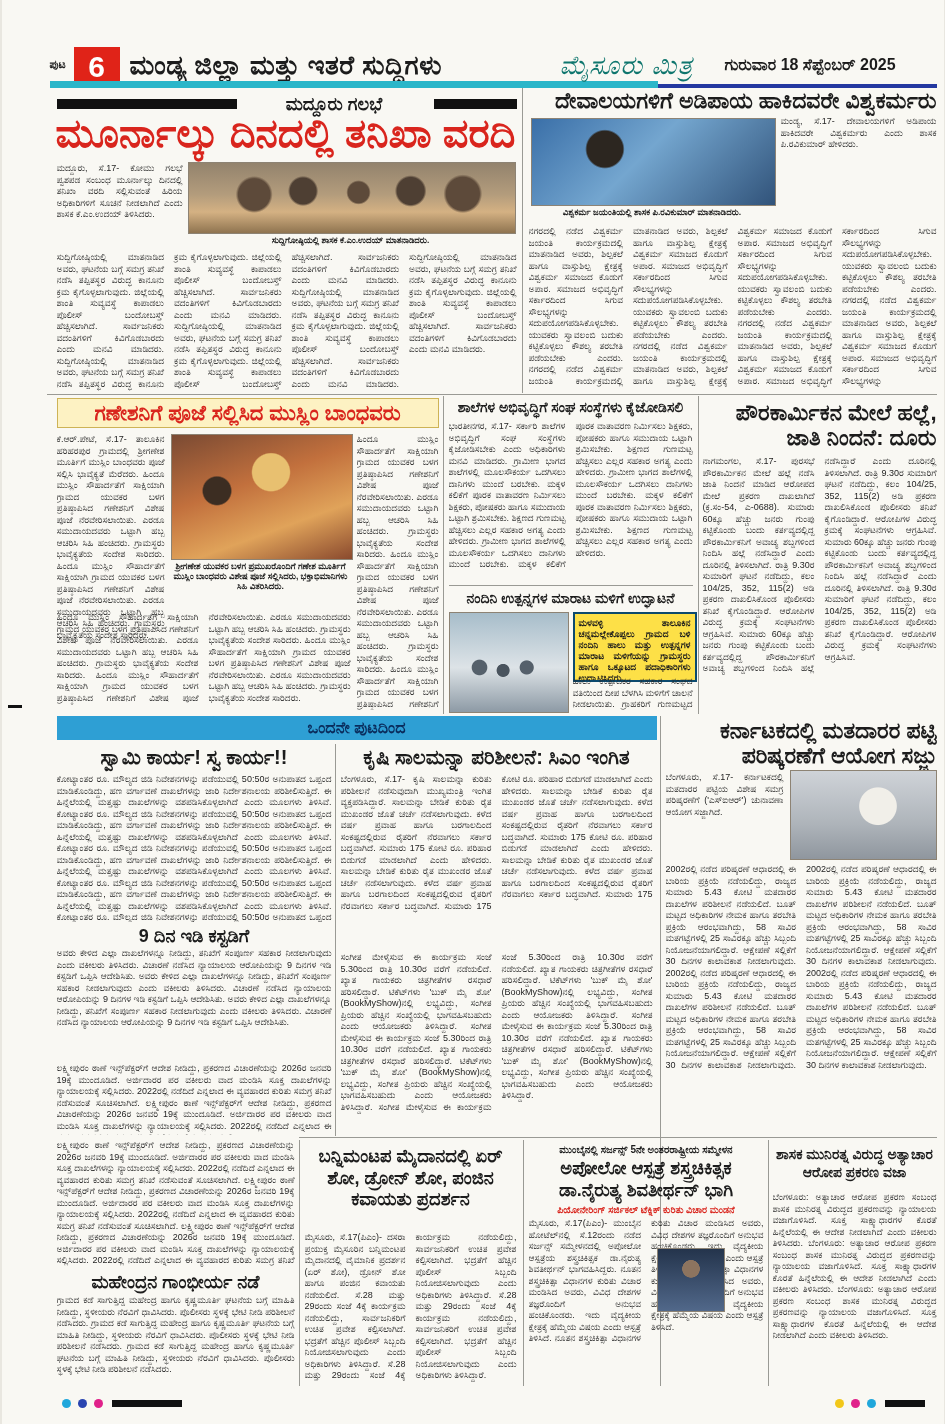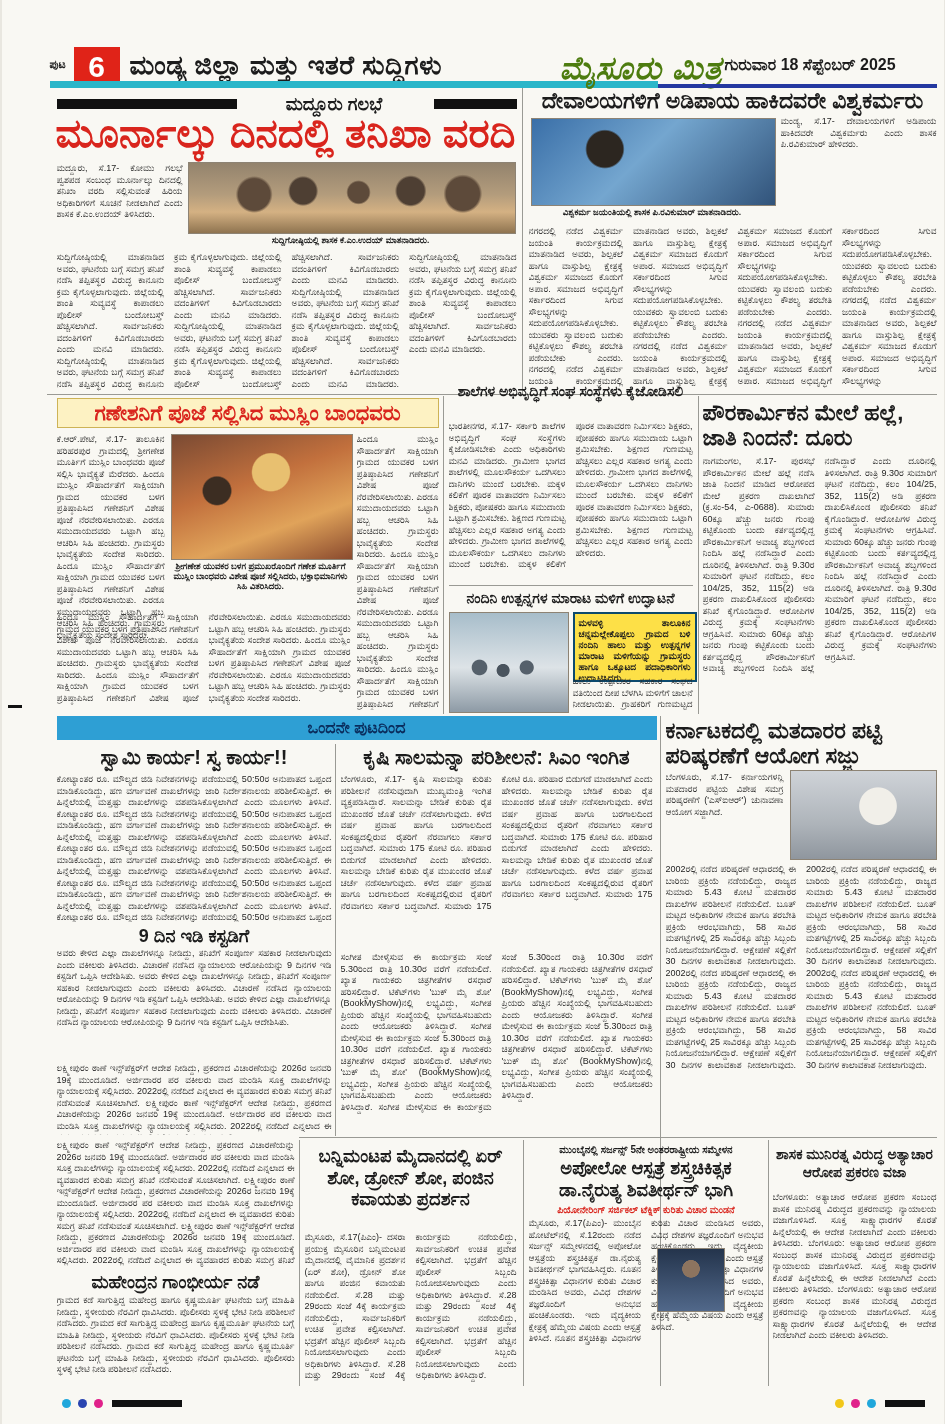--- a/index.html
+++ b/index.html
@@ -6,27 +6,27 @@
   .page{position:relative;width:942px;height:1424px;margin:0 auto;background:#f9f8f3;
         font-family:"Liberation Sans","DejaVu Sans",sans-serif;color:#1c1c1c;overflow:hidden;}
   .abs{position:absolute;}
   
   .page-label{font-size:11px;font-weight:bold;}
   .page-num-box{background:#e02318;color:#fff;font-size:30px;font-weight:bold;
                 display:flex;align-items:center;justify-content:center;}
   .section-title{font-size:26px;font-weight:bold;letter-spacing:0.5px;}
   .cyan-strip{background:#2ab6c9;}
   .blue-rule{background:#2438a0;}
-  .paper-name{color:#4d7c0f;font-size:32px;font-weight:bold;font-style:italic;letter-spacing:1px;}
+  .paper-name{color:#0f766e;font-size:26px;font-weight:normal;font-style:italic;letter-spacing:1px;}
   .date-line{font-size:16px;font-weight:bold;}
   
   .kicker-text{font-size:18px;font-weight:bold;text-align:center;}
   .kicker-bar{background:#111;height:10px;}
   .hl-red-xl{color:#d9251d;font-size:40px;font-weight:bold;text-align:center;line-height:1.05;}
-  .hl-lg{font-size:22px;font-weight:bold;text-align:left;line-height:1.15;}
+  .hl-lg{font-size:22px;font-weight:bold;text-align:right;line-height:1.15;}
   .hl-md{font-size:18px;font-weight:bold;text-align:center;line-height:1.2;}
   .hl-sm{font-size:14px;font-weight:bold;text-align:center;line-height:1.25;}
   .hl-redbox{background:#fdf2c3;border:1px solid #cdb356;color:#d9251d;
              font-size:21px;font-weight:bold;text-align:center;line-height:1.3;}
   .subhead{font-size:18px;font-weight:bold;text-align:center;}
   .red-sub{color:#d9251d;font-size:9.5px;font-weight:bold;text-align:center;}
   .kicker-sm{font-size:10px;font-weight:bold;text-align:center;}
   
   .body-text{font-size:9px;line-height:11.5px;text-align:justify;color:#242424;
              overflow:hidden;word-break:break-word;}
@@ -91,21 +91,21 @@
   <div class="abs hl-red-xl" style="left:50px;top:112px;width:468px;">ಮೂರ್ನಾಲ್ಕು ದಿನದಲ್ಲಿ ತನಿಖಾ ವರದಿ</div>
   <div class="abs body-text" style="left:55px;top:163px;width:126px;height:82px;">
     <span>ಮದ್ದೂರು, ಸೆ.17- ಕೋಮು ಗಲಭೆ ಪ್ವಶಪಡ ಸಂಬಂಧ ಮೂರ್ನಾಲ್ಕು ದಿನದಲ್ಲಿ ತನಿಖಾ ವರದಿ ಸಲ್ಲಿಸುವಂತೆ ಹಿರಿಯ ಅಧಿಕಾರಿಗಳಿಗೆ ಸೂಚನೆ ನೀಡಲಾಗಿದೆ ಎಂದು ಶಾಸಕ ಕೆ.ಎಂ.ಉದಯ್ ತಿಳಿಸಿದರು.</span>
   </div>
   <div class="abs photo ph-press" style="left:186px;top:162px;width:326px;height:70px;"></div>
   <div class="abs caption" style="left:186px;top:235px;width:326px;height:13px;">ಸುದ್ದಿಗೋಷ್ಠಿಯಲ್ಲಿ ಶಾಸಕ ಕೆ.ಎಂ.ಉದಯ್ ಮಾತನಾಡಿದರು.</div>
   <div class="abs body-text cols-4" style="left:55px;top:252px;width:460px;height:140px;">ಸುದ್ದಿಗೋಷ್ಠಿಯಲ್ಲಿ ಮಾತನಾಡಿದ ಅವರು, ಘಟನೆಯ ಬಗ್ಗೆ ಸಮಗ್ರ ತನಿಖೆ ನಡೆಸಿ ತಪ್ಪಿತಸ್ಥರ ವಿರುದ್ಧ ಕಾನೂನು ಕ್ರಮ ಕೈಗೊಳ್ಳಲಾಗುವುದು. ಜಿಲ್ಲೆಯಲ್ಲಿ ಶಾಂತಿ ಸುವ್ಯವಸ್ಥೆ ಕಾಪಾಡಲು ಪೊಲೀಸ್ ಬಂದೋಬಸ್ತ್ ಹೆಚ್ಚಿಸಲಾಗಿದೆ. ಸಾರ್ವಜನಿಕರು ವದಂತಿಗಳಿಗೆ ಕಿವಿಗೊಡಬಾರದು ಎಂದು ಮನವಿ ಮಾಡಿದರು. ಸುದ್ದಿಗೋಷ್ಠಿಯಲ್ಲಿ ಮಾತನಾಡಿದ ಅವರು, ಘಟನೆಯ ಬಗ್ಗೆ ಸಮಗ್ರ ತನಿಖೆ ನಡೆಸಿ ತಪ್ಪಿತಸ್ಥರ ವಿರುದ್ಧ ಕಾನೂನು ಕ್ರಮ ಕೈಗೊಳ್ಳಲಾಗುವುದು. ಜಿಲ್ಲೆಯಲ್ಲಿ ಶಾಂತಿ ಸುವ್ಯವಸ್ಥೆ ಕಾಪಾಡಲು ಪೊಲೀಸ್ ಬಂದೋಬಸ್ತ್ ಹೆಚ್ಚಿಸಲಾಗಿದೆ. ಸಾರ್ವಜನಿಕರು ವದಂತಿಗಳಿಗೆ ಕಿವಿಗೊಡಬಾರದು ಎಂದು ಮನವಿ ಮಾಡಿದರು. ಸುದ್ದಿಗೋಷ್ಠಿಯಲ್ಲಿ ಮಾತನಾಡಿದ ಅವರು, ಘಟನೆಯ ಬಗ್ಗೆ ಸಮಗ್ರ ತನಿಖೆ ನಡೆಸಿ ತಪ್ಪಿತಸ್ಥರ ವಿರುದ್ಧ ಕಾನೂನು ಕ್ರಮ ಕೈಗೊಳ್ಳಲಾಗುವುದು. ಜಿಲ್ಲೆಯಲ್ಲಿ ಶಾಂತಿ ಸುವ್ಯವಸ್ಥೆ ಕಾಪಾಡಲು ಪೊಲೀಸ್ ಬಂದೋಬಸ್ತ್ ಹೆಚ್ಚಿಸಲಾಗಿದೆ. ಸಾರ್ವಜನಿಕರು ವದಂತಿಗಳಿಗೆ ಕಿವಿಗೊಡಬಾರದು ಎಂದು ಮನವಿ ಮಾಡಿದರು. ಸುದ್ದಿಗೋಷ್ಠಿಯಲ್ಲಿ ಮಾತನಾಡಿದ ಅವರು, ಘಟನೆಯ ಬಗ್ಗೆ ಸಮಗ್ರ ತನಿಖೆ ನಡೆಸಿ ತಪ್ಪಿತಸ್ಥರ ವಿರುದ್ಧ ಕಾನೂನು ಕ್ರಮ ಕೈಗೊಳ್ಳಲಾಗುವುದು. ಜಿಲ್ಲೆಯಲ್ಲಿ ಶಾಂತಿ ಸುವ್ಯವಸ್ಥೆ ಕಾಪಾಡಲು ಪೊಲೀಸ್ ಬಂದೋಬಸ್ತ್ ಹೆಚ್ಚಿಸಲಾಗಿದೆ. ಸಾರ್ವಜನಿಕರು ವದಂತಿಗಳಿಗೆ ಕಿವಿಗೊಡಬಾರದು ಎಂದು ಮನವಿ ಮಾಡಿದರು. ಸುದ್ದಿಗೋಷ್ಠಿಯಲ್ಲಿ ಮಾತನಾಡಿದ ಅವರು, ಘಟನೆಯ ಬಗ್ಗೆ ಸಮಗ್ರ ತನಿಖೆ ನಡೆಸಿ ತಪ್ಪಿತಸ್ಥರ ವಿರುದ್ಧ ಕಾನೂನು ಕ್ರಮ ಕೈಗೊಳ್ಳಲಾಗುವುದು. ಜಿಲ್ಲೆಯಲ್ಲಿ ಶಾಂತಿ ಸುವ್ಯವಸ್ಥೆ ಕಾಪಾಡಲು ಪೊಲೀಸ್ ಬಂದೋಬಸ್ತ್ ಹೆಚ್ಚಿಸಲಾಗಿದೆ. ಸಾರ್ವಜನಿಕರು ವದಂತಿಗಳಿಗೆ ಕಿವಿಗೊಡಬಾರದು ಎಂದು ಮನವಿ ಮಾಡಿದರು.</div>
 
   <div class="abs vr" style="left:520px;top:88px;height:305px;"></div>
 
-  <div class="abs hl-lg" style="left:527px;top:88px;width:408px;text-align:center;">ದೇವಾಲಯಗಳಿಗೆ ಅಡಿಪಾಯ ಹಾಕಿದವರೇ ವಿಶ್ವಕರ್ಮರು</div>
+  <div class="abs hl-lg" style="left:527px;top:88px;width:408px;text-align:right;">ದೇವಾಲಯಗಳಿಗೆ ಅಡಿಪಾಯ ಹಾಕಿದವರೇ ವಿಶ್ವಕರ್ಮರು</div>
   <div class="abs photo ph-blue" style="left:529px;top:118px;width:243px;height:86px;"></div>
   <div class="abs caption" style="left:529px;top:207px;width:243px;height:13px;">ವಿಶ್ವಕರ್ಮ ಜಯಂತಿಯಲ್ಲಿ ಶಾಸಕ ಪಿ.ರವಿಕುಮಾರ್ ಮಾತನಾಡಿದರು.</div>
   <div class="abs body-text" style="left:779px;top:116px;width:156px;height:104px;">
     <span>ಮಂಡ್ಯ, ಸೆ.17- ದೇವಾಲಯಗಳಿಗೆ ಅಡಿಪಾಯ ಹಾಕಿದವರೇ ವಿಶ್ವಕರ್ಮರು ಎಂದು ಶಾಸಕ ಪಿ.ರವಿಕುಮಾರ್ ಹೇಳಿದರು.</span>
   </div>
   <div class="abs body-text cols-4" style="left:527px;top:226px;width:408px;height:166px;">ನಗರದಲ್ಲಿ ನಡೆದ ವಿಶ್ವಕರ್ಮ ಜಯಂತಿ ಕಾರ್ಯಕ್ರಮದಲ್ಲಿ ಮಾತನಾಡಿದ ಅವರು, ಶಿಲ್ಪಕಲೆ ಹಾಗೂ ವಾಸ್ತುಶಿಲ್ಪ ಕ್ಷೇತ್ರಕ್ಕೆ ವಿಶ್ವಕರ್ಮ ಸಮಾಜದ ಕೊಡುಗೆ ಅಪಾರ. ಸಮಾಜದ ಅಭಿವೃದ್ಧಿಗೆ ಸರ್ಕಾರದಿಂದ ಸಿಗುವ ಸೌಲಭ್ಯಗಳನ್ನು ಸದುಪಯೋಗಪಡಿಸಿಕೊಳ್ಳಬೇಕು. ಯುವಕರು ಸ್ವಾವಲಂಬಿ ಬದುಕು ಕಟ್ಟಿಕೊಳ್ಳಲು ಕೌಶಲ್ಯ ತರಬೇತಿ ಪಡೆಯಬೇಕು ಎಂದರು. ನಗರದಲ್ಲಿ ನಡೆದ ವಿಶ್ವಕರ್ಮ ಜಯಂತಿ ಕಾರ್ಯಕ್ರಮದಲ್ಲಿ ಮಾತನಾಡಿದ ಅವರು, ಶಿಲ್ಪಕಲೆ ಹಾಗೂ ವಾಸ್ತುಶಿಲ್ಪ ಕ್ಷೇತ್ರಕ್ಕೆ ವಿಶ್ವಕರ್ಮ ಸಮಾಜದ ಕೊಡುಗೆ ಅಪಾರ. ಸಮಾಜದ ಅಭಿವೃದ್ಧಿಗೆ ಸರ್ಕಾರದಿಂದ ಸಿಗುವ ಸೌಲಭ್ಯಗಳನ್ನು ಸದುಪಯೋಗಪಡಿಸಿಕೊಳ್ಳಬೇಕು. ಯುವಕರು ಸ್ವಾವಲಂಬಿ ಬದುಕು ಕಟ್ಟಿಕೊಳ್ಳಲು ಕೌಶಲ್ಯ ತರಬೇತಿ ಪಡೆಯಬೇಕು ಎಂದರು. ನಗರದಲ್ಲಿ ನಡೆದ ವಿಶ್ವಕರ್ಮ ಜಯಂತಿ ಕಾರ್ಯಕ್ರಮದಲ್ಲಿ ಮಾತನಾಡಿದ ಅವರು, ಶಿಲ್ಪಕಲೆ ಹಾಗೂ ವಾಸ್ತುಶಿಲ್ಪ ಕ್ಷೇತ್ರಕ್ಕೆ ವಿಶ್ವಕರ್ಮ ಸಮಾಜದ ಕೊಡುಗೆ ಅಪಾರ. ಸಮಾಜದ ಅಭಿವೃದ್ಧಿಗೆ ಸರ್ಕಾರದಿಂದ ಸಿಗುವ ಸೌಲಭ್ಯಗಳನ್ನು ಸದುಪಯೋಗಪಡಿಸಿಕೊಳ್ಳಬೇಕು. ಯುವಕರು ಸ್ವಾವಲಂಬಿ ಬದುಕು ಕಟ್ಟಿಕೊಳ್ಳಲು ಕೌಶಲ್ಯ ತರಬೇತಿ ಪಡೆಯಬೇಕು ಎಂದರು. ನಗರದಲ್ಲಿ ನಡೆದ ವಿಶ್ವಕರ್ಮ ಜಯಂತಿ ಕಾರ್ಯಕ್ರಮದಲ್ಲಿ ಮಾತನಾಡಿದ ಅವರು, ಶಿಲ್ಪಕಲೆ ಹಾಗೂ ವಾಸ್ತುಶಿಲ್ಪ ಕ್ಷೇತ್ರಕ್ಕೆ ವಿಶ್ವಕರ್ಮ ಸಮಾಜದ ಕೊಡುಗೆ ಅಪಾರ. ಸಮಾಜದ ಅಭಿವೃದ್ಧಿಗೆ ಸರ್ಕಾರದಿಂದ ಸಿಗುವ ಸೌಲಭ್ಯಗಳನ್ನು ಸದುಪಯೋಗಪಡಿಸಿಕೊಳ್ಳಬೇಕು. ಯುವಕರು ಸ್ವಾವಲಂಬಿ ಬದುಕು ಕಟ್ಟಿಕೊಳ್ಳಲು ಕೌಶಲ್ಯ ತರಬೇತಿ ಪಡೆಯಬೇಕು ಎಂದರು. ನಗರದಲ್ಲಿ ನಡೆದ ವಿಶ್ವಕರ್ಮ ಜಯಂತಿ ಕಾರ್ಯಕ್ರಮದಲ್ಲಿ ಮಾತನಾಡಿದ ಅವರು, ಶಿಲ್ಪಕಲೆ ಹಾಗೂ ವಾಸ್ತುಶಿಲ್ಪ ಕ್ಷೇತ್ರಕ್ಕೆ ವಿಶ್ವಕರ್ಮ ಸಮಾಜದ ಕೊಡುಗೆ ಅಪಾರ. ಸಮಾಜದ ಅಭಿವೃದ್ಧಿಗೆ ಸರ್ಕಾರದಿಂದ ಸಿಗುವ ಸೌಲಭ್ಯಗಳನ್ನು ಸದುಪಯೋಗಪಡಿಸಿಕೊಳ್ಳಬೇಕು. ಯುವಕರು ಸ್ವಾವಲಂಬಿ ಬದುಕು ಕಟ್ಟಿಕೊಳ್ಳಲು ಕೌಶಲ್ಯ ತರಬೇತಿ ಪಡೆಯಬೇಕು ಎಂದರು.</div>
 
   <div class="abs hr" style="left:45px;top:394px;width:890px;"></div>
 
   <div class="abs hl-redbox" style="left:55px;top:398px;width:380px;height:28px;">ಗಣೇಶನಿಗೆ ಪೂಜೆ ಸಲ್ಲಿಸಿದ ಮುಸ್ಲಿಂ ಬಾಂಧವರು</div>
@@ -113,21 +113,21 @@
     <span>ಕೆ.ಆರ್.ಪೇಟೆ, ಸೆ.17- ತಾಲೂಕಿನ ಹರಿಹರಪುರ ಗ್ರಾಮದಲ್ಲಿ ಶ್ರೀಗಣೇಶ ಮೂರ್ತಿಗೆ ಮುಸ್ಲಿಂ ಬಾಂಧವರು ಪೂಜೆ ಸಲ್ಲಿಸಿ ಭಾವೈಕ್ಯತೆ ಮೆರೆದರು.</span>
     <span>ಹಿಂದೂ ಮುಸ್ಲಿಂ ಸೌಹಾರ್ದತೆಗೆ ಸಾಕ್ಷಿಯಾಗಿ ಗ್ರಾಮದ ಯುವಕರ ಬಳಗ ಪ್ರತಿಷ್ಠಾಪಿಸಿದ ಗಣೇಶನಿಗೆ ವಿಶೇಷ ಪೂಜೆ ನೆರವೇರಿಸಲಾಯಿತು. ಎರಡೂ ಸಮುದಾಯದವರು ಒಟ್ಟಾಗಿ ಹಬ್ಬ ಆಚರಿಸಿ ಸಿಹಿ ಹಂಚಿದರು. ಗ್ರಾಮಸ್ಥರು ಭಾವೈಕ್ಯತೆಯ ಸಂದೇಶ ಸಾರಿದರು. ಹಿಂದೂ ಮುಸ್ಲಿಂ ಸೌಹಾರ್ದತೆಗೆ ಸಾಕ್ಷಿಯಾಗಿ ಗ್ರಾಮದ ಯುವಕರ ಬಳಗ ಪ್ರತಿಷ್ಠಾಪಿಸಿದ ಗಣೇಶನಿಗೆ ವಿಶೇಷ ಪೂಜೆ ನೆರವೇರಿಸಲಾಯಿತು. ಎರಡೂ ಸಮುದಾಯದವರು ಒಟ್ಟಾಗಿ ಹಬ್ಬ ಆಚರಿಸಿ ಸಿಹಿ ಹಂಚಿದರು. ಗ್ರಾಮಸ್ಥರು ಭಾವೈಕ್ಯತೆಯ ಸಂದೇಶ ಸಾರಿದರು.</span>
   </div>
   <div class="abs photo ph-ganesha" style="left:169px;top:434px;width:180px;height:124px;"></div>
   <div class="abs caption" style="left:169px;top:561px;width:180px;height:42px;text-align:center;">ಶ್ರೀಗಣೇಶ ಯುವಕರ ಬಳಗ ಪ್ರಮುಖರೊಂದಿಗೆ ಗಣೇಶ ಮೂರ್ತಿಗೆ ಮುಸ್ಲಿಂ ಬಾಂಧವರು ವಿಶೇಷ ಪೂಜೆ ಸಲ್ಲಿಸಿದರು, ಭಕ್ತಾಭಿಮಾನಿಗಳು ಸಿಹಿ ವಿತರಿಸಿದರು.</div>
   <div class="abs body-text" style="left:355px;top:434px;width:82px;height:276px;">ಹಿಂದೂ ಮುಸ್ಲಿಂ ಸೌಹಾರ್ದತೆಗೆ ಸಾಕ್ಷಿಯಾಗಿ ಗ್ರಾಮದ ಯುವಕರ ಬಳಗ ಪ್ರತಿಷ್ಠಾಪಿಸಿದ ಗಣೇಶನಿಗೆ ವಿಶೇಷ ಪೂಜೆ ನೆರವೇರಿಸಲಾಯಿತು. ಎರಡೂ ಸಮುದಾಯದವರು ಒಟ್ಟಾಗಿ ಹಬ್ಬ ಆಚರಿಸಿ ಸಿಹಿ ಹಂಚಿದರು. ಗ್ರಾಮಸ್ಥರು ಭಾವೈಕ್ಯತೆಯ ಸಂದೇಶ ಸಾರಿದರು. ಹಿಂದೂ ಮುಸ್ಲಿಂ ಸೌಹಾರ್ದತೆಗೆ ಸಾಕ್ಷಿಯಾಗಿ ಗ್ರಾಮದ ಯುವಕರ ಬಳಗ ಪ್ರತಿಷ್ಠಾಪಿಸಿದ ಗಣೇಶನಿಗೆ ವಿಶೇಷ ಪೂಜೆ ನೆರವೇರಿಸಲಾಯಿತು. ಎರಡೂ ಸಮುದಾಯದವರು ಒಟ್ಟಾಗಿ ಹಬ್ಬ ಆಚರಿಸಿ ಸಿಹಿ ಹಂಚಿದರು. ಗ್ರಾಮಸ್ಥರು ಭಾವೈಕ್ಯತೆಯ ಸಂದೇಶ ಸಾರಿದರು. ಹಿಂದೂ ಮುಸ್ಲಿಂ ಸೌಹಾರ್ದತೆಗೆ ಸಾಕ್ಷಿಯಾಗಿ ಗ್ರಾಮದ ಯುವಕರ ಬಳಗ ಪ್ರತಿಷ್ಠಾಪಿಸಿದ ಗಣೇಶನಿಗೆ ವಿಶೇಷ ಪೂಜೆ ನೆರವೇರಿಸಲಾಯಿತು. ಎರಡೂ ಸಮುದಾಯದವರು ಒಟ್ಟಾಗಿ ಹಬ್ಬ ಆಚರಿಸಿ ಸಿಹಿ ಹಂಚಿದರು. ಗ್ರಾಮಸ್ಥರು ಭಾವೈಕ್ಯತೆಯ ಸಂದೇಶ ಸಾರಿದರು.</div>
   <div class="abs body-text cols-2" style="left:55px;top:612px;width:294px;height:98px;">ಹಿಂದೂ ಮುಸ್ಲಿಂ ಸೌಹಾರ್ದತೆಗೆ ಸಾಕ್ಷಿಯಾಗಿ ಗ್ರಾಮದ ಯುವಕರ ಬಳಗ ಪ್ರತಿಷ್ಠಾಪಿಸಿದ ಗಣೇಶನಿಗೆ ವಿಶೇಷ ಪೂಜೆ ನೆರವೇರಿಸಲಾಯಿತು. ಎರಡೂ ಸಮುದಾಯದವರು ಒಟ್ಟಾಗಿ ಹಬ್ಬ ಆಚರಿಸಿ ಸಿಹಿ ಹಂಚಿದರು. ಗ್ರಾಮಸ್ಥರು ಭಾವೈಕ್ಯತೆಯ ಸಂದೇಶ ಸಾರಿದರು. ಹಿಂದೂ ಮುಸ್ಲಿಂ ಸೌಹಾರ್ದತೆಗೆ ಸಾಕ್ಷಿಯಾಗಿ ಗ್ರಾಮದ ಯುವಕರ ಬಳಗ ಪ್ರತಿಷ್ಠಾಪಿಸಿದ ಗಣೇಶನಿಗೆ ವಿಶೇಷ ಪೂಜೆ ನೆರವೇರಿಸಲಾಯಿತು. ಎರಡೂ ಸಮುದಾಯದವರು ಒಟ್ಟಾಗಿ ಹಬ್ಬ ಆಚರಿಸಿ ಸಿಹಿ ಹಂಚಿದರು. ಗ್ರಾಮಸ್ಥರು ಭಾವೈಕ್ಯತೆಯ ಸಂದೇಶ ಸಾರಿದರು. ಹಿಂದೂ ಮುಸ್ಲಿಂ ಸೌಹಾರ್ದತೆಗೆ ಸಾಕ್ಷಿಯಾಗಿ ಗ್ರಾಮದ ಯುವಕರ ಬಳಗ ಪ್ರತಿಷ್ಠಾಪಿಸಿದ ಗಣೇಶನಿಗೆ ವಿಶೇಷ ಪೂಜೆ ನೆರವೇರಿಸಲಾಯಿತು. ಎರಡೂ ಸಮುದಾಯದವರು ಒಟ್ಟಾಗಿ ಹಬ್ಬ ಆಚರಿಸಿ ಸಿಹಿ ಹಂಚಿದರು. ಗ್ರಾಮಸ್ಥರು ಭಾವೈಕ್ಯತೆಯ ಸಂದೇಶ ಸಾರಿದರು.</div>
 
   <div class="abs vr" style="left:441px;top:396px;height:318px;"></div>
 
-  <div class="abs hl-sm" style="left:447px;top:383px;width:244px;">ಶಾಲೆಗಳ ಅಭಿವೃದ್ಧಿಗೆ ಸಂಘ ಸಂಸ್ಥೆಗಳು ಕೈಜೋಡಿಸಲಿ</div>
+  <div class="abs hl-sm" style="left:447px;top:399px;width:244px;">ಶಾಲೆಗಳ ಅಭಿವೃದ್ಧಿಗೆ ಸಂಘ ಸಂಸ್ಥೆಗಳು ಕೈಜೋಡಿಸಲಿ</div>
   <div class="abs body-text cols-2" style="left:447px;top:421px;width:244px;height:160px;">
     <span>ಭಾರತೀನಗರ, ಸೆ.17- ಸರ್ಕಾರಿ ಶಾಲೆಗಳ ಅಭಿವೃದ್ಧಿಗೆ ಸಂಘ ಸಂಸ್ಥೆಗಳು ಕೈಜೋಡಿಸಬೇಕು ಎಂದು ಅಧಿಕಾರಿಗಳು ಮನವಿ ಮಾಡಿದರು.</span>
     <span>ಗ್ರಾಮೀಣ ಭಾಗದ ಶಾಲೆಗಳಲ್ಲಿ ಮೂಲಸೌಕರ್ಯ ಒದಗಿಸಲು ದಾನಿಗಳು ಮುಂದೆ ಬರಬೇಕು. ಮಕ್ಕಳ ಕಲಿಕೆಗೆ ಪೂರಕ ವಾತಾವರಣ ನಿರ್ಮಿಸಲು ಶಿಕ್ಷಕರು, ಪೋಷಕರು ಹಾಗೂ ಸಮುದಾಯ ಒಟ್ಟಾಗಿ ಶ್ರಮಿಸಬೇಕು. ಶಿಕ್ಷಣದ ಗುಣಮಟ್ಟ ಹೆಚ್ಚಿಸಲು ಎಲ್ಲರ ಸಹಕಾರ ಅಗತ್ಯ ಎಂದು ಹೇಳಿದರು. ಗ್ರಾಮೀಣ ಭಾಗದ ಶಾಲೆಗಳಲ್ಲಿ ಮೂಲಸೌಕರ್ಯ ಒದಗಿಸಲು ದಾನಿಗಳು ಮುಂದೆ ಬರಬೇಕು. ಮಕ್ಕಳ ಕಲಿಕೆಗೆ ಪೂರಕ ವಾತಾವರಣ ನಿರ್ಮಿಸಲು ಶಿಕ್ಷಕರು, ಪೋಷಕರು ಹಾಗೂ ಸಮುದಾಯ ಒಟ್ಟಾಗಿ ಶ್ರಮಿಸಬೇಕು. ಶಿಕ್ಷಣದ ಗುಣಮಟ್ಟ ಹೆಚ್ಚಿಸಲು ಎಲ್ಲರ ಸಹಕಾರ ಅಗತ್ಯ ಎಂದು ಹೇಳಿದರು. ಗ್ರಾಮೀಣ ಭಾಗದ ಶಾಲೆಗಳಲ್ಲಿ ಮೂಲಸೌಕರ್ಯ ಒದಗಿಸಲು ದಾನಿಗಳು ಮುಂದೆ ಬರಬೇಕು. ಮಕ್ಕಳ ಕಲಿಕೆಗೆ ಪೂರಕ ವಾತಾವರಣ ನಿರ್ಮಿಸಲು ಶಿಕ್ಷಕರು, ಪೋಷಕರು ಹಾಗೂ ಸಮುದಾಯ ಒಟ್ಟಾಗಿ ಶ್ರಮಿಸಬೇಕು. ಶಿಕ್ಷಣದ ಗುಣಮಟ್ಟ ಹೆಚ್ಚಿಸಲು ಎಲ್ಲರ ಸಹಕಾರ ಅಗತ್ಯ ಎಂದು ಹೇಳಿದರು.</span>
   </div>
   <div class="abs hr" style="left:447px;top:585px;width:244px;"></div>
 
   <div class="abs hl-sm" style="left:447px;top:590px;width:244px;">ನಂದಿನಿ ಉತ್ಪನ್ನಗಳ ಮಾರಾಟ ಮಳಿಗೆ ಉದ್ಘಾಟನೆ</div>
   <div class="abs photo ph-crowd" style="left:447px;top:612px;width:118px;height:99px;"></div>
   <div class="abs highlight-box" style="left:571px;top:612px;width:112px;height:58px;">ಮಳವಳ್ಳಿ ತಾಲೂಕಿನ ಚನ್ನಮಲ್ಲೇಕೊಪ್ಪಲು ಗ್ರಾಮದ ಬಳಿ ನಂದಿನಿ ಹಾಲು ಮತ್ತು ಉತ್ಪನ್ನಗಳ ಮಾರಾಟ ಮಳಿಗೆಯನ್ನು ಗ್ರಾಮಸ್ಥರು ಹಾಗೂ ಒಕ್ಕೂಟದ ಪದಾಧಿಕಾರಿಗಳು ಉದ್ಘಾಟಿಸಿದರು.</div>
   <div class="abs body-text" style="left:571px;top:676px;width:120px;height:36px;">ಹಾಲು ಉತ್ಪಾದಕರ ಸಹಕಾರ ಸಂಘದ ವತಿಯಿಂದ ದೀಪ ಬೆಳಗಿಸಿ ಮಳಿಗೆಗೆ ಚಾಲನೆ ನೀಡಲಾಯಿತು. ಗ್ರಾಹಕರಿಗೆ ಗುಣಮಟ್ಟದ ಉತ್ಪನ್ನಗಳು ಲಭ್ಯವಾಗಲಿವೆ ಎಂದು ತಿಳಿಸಿದರು.</div>
@@ -156,21 +156,21 @@
   <div class="abs subhead" style="left:339px;top:746px;width:312px;font-size:20px;">ಕೃಷಿ ಸಾಲಮನ್ನಾ ಪರಿಶೀಲನೆ: ಸಿಎಂ ಇಂಗಿತ</div>
   <div class="abs body-text cols-2" style="left:339px;top:774px;width:312px;height:148px;">
     <span>ಬೆಂಗಳೂರು, ಸೆ.17- ಕೃಷಿ ಸಾಲಮನ್ನಾ ಕುರಿತು ಪರಿಶೀಲನೆ ನಡೆಸುವುದಾಗಿ ಮುಖ್ಯಮಂತ್ರಿ ಇಂಗಿತ ವ್ಯಕ್ತಪಡಿಸಿದ್ದಾರೆ.</span>
     <span>ಸಾಲಮನ್ನಾ ಬೇಡಿಕೆ ಕುರಿತು ರೈತ ಮುಖಂಡರ ಜೊತೆ ಚರ್ಚೆ ನಡೆಸಲಾಗುವುದು. ಕಳೆದ ವರ್ಷ ಪ್ರವಾಹ ಹಾಗೂ ಬರಗಾಲದಿಂದ ಸಂಕಷ್ಟದಲ್ಲಿರುವ ರೈತರಿಗೆ ನೆರವಾಗಲು ಸರ್ಕಾರ ಬದ್ಧವಾಗಿದೆ. ಸುಮಾರು 175 ಕೋಟಿ ರೂ. ಪರಿಹಾರ ಬಿಡುಗಡೆ ಮಾಡಲಾಗಿದೆ ಎಂದು ಹೇಳಿದರು. ಸಾಲಮನ್ನಾ ಬೇಡಿಕೆ ಕುರಿತು ರೈತ ಮುಖಂಡರ ಜೊತೆ ಚರ್ಚೆ ನಡೆಸಲಾಗುವುದು. ಕಳೆದ ವರ್ಷ ಪ್ರವಾಹ ಹಾಗೂ ಬರಗಾಲದಿಂದ ಸಂಕಷ್ಟದಲ್ಲಿರುವ ರೈತರಿಗೆ ನೆರವಾಗಲು ಸರ್ಕಾರ ಬದ್ಧವಾಗಿದೆ. ಸುಮಾರು 175 ಕೋಟಿ ರೂ. ಪರಿಹಾರ ಬಿಡುಗಡೆ ಮಾಡಲಾಗಿದೆ ಎಂದು ಹೇಳಿದರು. ಸಾಲಮನ್ನಾ ಬೇಡಿಕೆ ಕುರಿತು ರೈತ ಮುಖಂಡರ ಜೊತೆ ಚರ್ಚೆ ನಡೆಸಲಾಗುವುದು. ಕಳೆದ ವರ್ಷ ಪ್ರವಾಹ ಹಾಗೂ ಬರಗಾಲದಿಂದ ಸಂಕಷ್ಟದಲ್ಲಿರುವ ರೈತರಿಗೆ ನೆರವಾಗಲು ಸರ್ಕಾರ ಬದ್ಧವಾಗಿದೆ. ಸುಮಾರು 175 ಕೋಟಿ ರೂ. ಪರಿಹಾರ ಬಿಡುಗಡೆ ಮಾಡಲಾಗಿದೆ ಎಂದು ಹೇಳಿದರು. ಸಾಲಮನ್ನಾ ಬೇಡಿಕೆ ಕುರಿತು ರೈತ ಮುಖಂಡರ ಜೊತೆ ಚರ್ಚೆ ನಡೆಸಲಾಗುವುದು. ಕಳೆದ ವರ್ಷ ಪ್ರವಾಹ ಹಾಗೂ ಬರಗಾಲದಿಂದ ಸಂಕಷ್ಟದಲ್ಲಿರುವ ರೈತರಿಗೆ ನೆರವಾಗಲು ಸರ್ಕಾರ ಬದ್ಧವಾಗಿದೆ. ಸುಮಾರು 175 ಕೋಟಿ ರೂ. ಪರಿಹಾರ ಬಿಡುಗಡೆ ಮಾಡಲಾಗಿದೆ ಎಂದು ಹೇಳಿದರು.</span>
   </div>
   <div class="abs body-text cols-2" style="left:339px;top:952px;width:312px;height:180px;">ಸಂಗೀತ ಮೇಳೈಸುವ ಈ ಕಾರ್ಯಕ್ರಮ ಸಂಜೆ 5.30ರಿಂದ ರಾತ್ರಿ 10.30ರ ವರೆಗೆ ನಡೆಯಲಿದೆ. ಖ್ಯಾತ ಗಾಯಕರು ಚಿತ್ರಗೀತೆಗಳ ರಸಧಾರೆ ಹರಿಸಲಿದ್ದಾರೆ. ಟಿಕೆಟ್‌ಗಳು 'ಬುಕ್ ಮೈ ಶೋ' (BookMyShow)ನಲ್ಲಿ ಲಭ್ಯವಿದ್ದು, ಸಂಗೀತ ಪ್ರಿಯರು ಹೆಚ್ಚಿನ ಸಂಖ್ಯೆಯಲ್ಲಿ ಭಾಗವಹಿಸಬಹುದು ಎಂದು ಆಯೋಜಕರು ತಿಳಿಸಿದ್ದಾರೆ. ಸಂಗೀತ ಮೇಳೈಸುವ ಈ ಕಾರ್ಯಕ್ರಮ ಸಂಜೆ 5.30ರಿಂದ ರಾತ್ರಿ 10.30ರ ವರೆಗೆ ನಡೆಯಲಿದೆ. ಖ್ಯಾತ ಗಾಯಕರು ಚಿತ್ರಗೀತೆಗಳ ರಸಧಾರೆ ಹರಿಸಲಿದ್ದಾರೆ. ಟಿಕೆಟ್‌ಗಳು 'ಬುಕ್ ಮೈ ಶೋ' (BookMyShow)ನಲ್ಲಿ ಲಭ್ಯವಿದ್ದು, ಸಂಗೀತ ಪ್ರಿಯರು ಹೆಚ್ಚಿನ ಸಂಖ್ಯೆಯಲ್ಲಿ ಭಾಗವಹಿಸಬಹುದು ಎಂದು ಆಯೋಜಕರು ತಿಳಿಸಿದ್ದಾರೆ. ಸಂಗೀತ ಮೇಳೈಸುವ ಈ ಕಾರ್ಯಕ್ರಮ ಸಂಜೆ 5.30ರಿಂದ ರಾತ್ರಿ 10.30ರ ವರೆಗೆ ನಡೆಯಲಿದೆ. ಖ್ಯಾತ ಗಾಯಕರು ಚಿತ್ರಗೀತೆಗಳ ರಸಧಾರೆ ಹರಿಸಲಿದ್ದಾರೆ. ಟಿಕೆಟ್‌ಗಳು 'ಬುಕ್ ಮೈ ಶೋ' (BookMyShow)ನಲ್ಲಿ ಲಭ್ಯವಿದ್ದು, ಸಂಗೀತ ಪ್ರಿಯರು ಹೆಚ್ಚಿನ ಸಂಖ್ಯೆಯಲ್ಲಿ ಭಾಗವಹಿಸಬಹುದು ಎಂದು ಆಯೋಜಕರು ತಿಳಿಸಿದ್ದಾರೆ. ಸಂಗೀತ ಮೇಳೈಸುವ ಈ ಕಾರ್ಯಕ್ರಮ ಸಂಜೆ 5.30ರಿಂದ ರಾತ್ರಿ 10.30ರ ವರೆಗೆ ನಡೆಯಲಿದೆ. ಖ್ಯಾತ ಗಾಯಕರು ಚಿತ್ರಗೀತೆಗಳ ರಸಧಾರೆ ಹರಿಸಲಿದ್ದಾರೆ. ಟಿಕೆಟ್‌ಗಳು 'ಬುಕ್ ಮೈ ಶೋ' (BookMyShow)ನಲ್ಲಿ ಲಭ್ಯವಿದ್ದು, ಸಂಗೀತ ಪ್ರಿಯರು ಹೆಚ್ಚಿನ ಸಂಖ್ಯೆಯಲ್ಲಿ ಭಾಗವಹಿಸಬಹುದು ಎಂದು ಆಯೋಜಕರು ತಿಳಿಸಿದ್ದಾರೆ.</div>
 
   <div class="abs vr" style="left:658px;top:716px;height:670px;"></div>
 
   <div class="abs hl-lg" style="left:664px;top:718px;width:271px;">ಕರ್ನಾಟಕದಲ್ಲಿ ಮತದಾರರ ಪಟ್ಟಿ ಪರಿಷ್ಕರಣೆಗೆ ಆಯೋಗ ಸಜ್ಜು</div>
-  <div class="abs body-text" style="left:664px;top:772px;width:118px;height:88px;">ಬೆಂಗಳೂರು, ಸೆ.17- ಕರ್ನಾಯಗಳನ್ಲಿ ಮತದಾರರ ಪಟ್ಟಿಯ ವಿಶೇಷ ಸಮಗ್ರ ಪರಿಷ್ಕರಣೆಗೆ ('ಎಸ್‌ಐಆರ್') ಚುನಾವಣಾ ಆಯೋಗ ಸಜ್ಜಾಗಿದೆ.</div>
+  <div class="abs body-text" style="left:664px;top:772px;width:118px;height:88px;">ಬೆಂಗಳೂರು, ಸೆ.17- ಕರ್ನಾಟಕದಲ್ಲಿ ಮತದಾರರ ಪಟ್ಟಿಯ ವಿಶೇಷ ಸಮಗ್ರ ಪರಿಷ್ಕರಣೆಗೆ ('ಎಸ್‌ಐಆರ್') ಚುನಾವಣಾ ಆಯೋಗ ಸಜ್ಜಾಗಿದೆ.</div>
   <div class="abs photo ph-voter" style="left:788px;top:770px;width:145px;height:88px;"></div>
   <div class="abs body-text cols-2" style="left:664px;top:864px;width:271px;height:270px;">2002ರಲ್ಲಿ ನಡೆದ ಪರಿಷ್ಕರಣೆ ಆಧಾರದಲ್ಲಿ ಈ ಬಾರಿಯ ಪ್ರಕ್ರಿಯೆ ನಡೆಯಲಿದ್ದು, ರಾಜ್ಯದ ಸುಮಾರು 5.43 ಕೋಟಿ ಮತದಾರರ ದಾಖಲೆಗಳ ಪರಿಶೀಲನೆ ನಡೆಯಲಿದೆ. ಬೂತ್ ಮಟ್ಟದ ಅಧಿಕಾರಿಗಳ ನೇಮಕ ಹಾಗೂ ತರಬೇತಿ ಪ್ರಕ್ರಿಯೆ ಆರಂಭವಾಗಿದ್ದು, 58 ಸಾವಿರ ಮತಗಟ್ಟೆಗಳಲ್ಲಿ 25 ಸಾವಿರಕ್ಕೂ ಹೆಚ್ಚು ಸಿಬ್ಬಂದಿ ನಿಯೋಜನೆಯಾಗಲಿದ್ದಾರೆ. ಆಕ್ಷೇಪಣೆ ಸಲ್ಲಿಕೆಗೆ 30 ದಿನಗಳ ಕಾಲಾವಕಾಶ ನೀಡಲಾಗುವುದು. 2002ರಲ್ಲಿ ನಡೆದ ಪರಿಷ್ಕರಣೆ ಆಧಾರದಲ್ಲಿ ಈ ಬಾರಿಯ ಪ್ರಕ್ರಿಯೆ ನಡೆಯಲಿದ್ದು, ರಾಜ್ಯದ ಸುಮಾರು 5.43 ಕೋಟಿ ಮತದಾರರ ದಾಖಲೆಗಳ ಪರಿಶೀಲನೆ ನಡೆಯಲಿದೆ. ಬೂತ್ ಮಟ್ಟದ ಅಧಿಕಾರಿಗಳ ನೇಮಕ ಹಾಗೂ ತರಬೇತಿ ಪ್ರಕ್ರಿಯೆ ಆರಂಭವಾಗಿದ್ದು, 58 ಸಾವಿರ ಮತಗಟ್ಟೆಗಳಲ್ಲಿ 25 ಸಾವಿರಕ್ಕೂ ಹೆಚ್ಚು ಸಿಬ್ಬಂದಿ ನಿಯೋಜನೆಯಾಗಲಿದ್ದಾರೆ. ಆಕ್ಷೇಪಣೆ ಸಲ್ಲಿಕೆಗೆ 30 ದಿನಗಳ ಕಾಲಾವಕಾಶ ನೀಡಲಾಗುವುದು. 2002ರಲ್ಲಿ ನಡೆದ ಪರಿಷ್ಕರಣೆ ಆಧಾರದಲ್ಲಿ ಈ ಬಾರಿಯ ಪ್ರಕ್ರಿಯೆ ನಡೆಯಲಿದ್ದು, ರಾಜ್ಯದ ಸುಮಾರು 5.43 ಕೋಟಿ ಮತದಾರರ ದಾಖಲೆಗಳ ಪರಿಶೀಲನೆ ನಡೆಯಲಿದೆ. ಬೂತ್ ಮಟ್ಟದ ಅಧಿಕಾರಿಗಳ ನೇಮಕ ಹಾಗೂ ತರಬೇತಿ ಪ್ರಕ್ರಿಯೆ ಆರಂಭವಾಗಿದ್ದು, 58 ಸಾವಿರ ಮತಗಟ್ಟೆಗಳಲ್ಲಿ 25 ಸಾವಿರಕ್ಕೂ ಹೆಚ್ಚು ಸಿಬ್ಬಂದಿ ನಿಯೋಜನೆಯಾಗಲಿದ್ದಾರೆ. ಆಕ್ಷೇಪಣೆ ಸಲ್ಲಿಕೆಗೆ 30 ದಿನಗಳ ಕಾಲಾವಕಾಶ ನೀಡಲಾಗುವುದು. 2002ರಲ್ಲಿ ನಡೆದ ಪರಿಷ್ಕರಣೆ ಆಧಾರದಲ್ಲಿ ಈ ಬಾರಿಯ ಪ್ರಕ್ರಿಯೆ ನಡೆಯಲಿದ್ದು, ರಾಜ್ಯದ ಸುಮಾರು 5.43 ಕೋಟಿ ಮತದಾರರ ದಾಖಲೆಗಳ ಪರಿಶೀಲನೆ ನಡೆಯಲಿದೆ. ಬೂತ್ ಮಟ್ಟದ ಅಧಿಕಾರಿಗಳ ನೇಮಕ ಹಾಗೂ ತರಬೇತಿ ಪ್ರಕ್ರಿಯೆ ಆರಂಭವಾಗಿದ್ದು, 58 ಸಾವಿರ ಮತಗಟ್ಟೆಗಳಲ್ಲಿ 25 ಸಾವಿರಕ್ಕೂ ಹೆಚ್ಚು ಸಿಬ್ಬಂದಿ ನಿಯೋಜನೆಯಾಗಲಿದ್ದಾರೆ. ಆಕ್ಷೇಪಣೆ ಸಲ್ಲಿಕೆಗೆ 30 ದಿನಗಳ ಕಾಲಾವಕಾಶ ನೀಡಲಾಗುವುದು.</div>
 
   <div class="abs hr" style="left:297px;top:1137px;width:638px;"></div>
   <div class="abs vr" style="left:297px;top:1140px;height:246px;"></div>
 
   <div class="abs hl-md" style="left:303px;top:1146px;width:212px;">ಬನ್ನಿಮಂಟಪ ಮೈದಾನದಲ್ಲಿ ಏರ್ ಶೋ, ಡ್ರೋನ್ ಶೋ, ಪಂಜಿನ ಕವಾಯತು ಪ್ರದರ್ಶನ</div>
   <div class="abs body-text cols-2" style="left:303px;top:1232px;width:212px;height:168px;">
     <span>ಮೈಸೂರು, ಸೆ.17(ಪಿಎಂ)- ದಸರಾ ಪ್ರಯುಕ್ತ ಮೈಸೂರಿನ ಬನ್ನಿಮಂಟಪ ಮೈದಾನದಲ್ಲಿ ವೈಮಾನಿಕ ಪ್ರದರ್ಶನ (ಏರ್ ಶೋ), ಡ್ರೋನ್ ಶೋ ಹಾಗೂ ಪಂಜಿನ ಕವಾಯತು ನಡೆಯಲಿದೆ.</span>
     <span>ಸೆ.28 ಮತ್ತು 29ರಂದು ಸಂಜೆ 4ಕ್ಕೆ ಕಾರ್ಯಕ್ರಮ ನಡೆಯಲಿದ್ದು, ಸಾರ್ವಜನಿಕರಿಗೆ ಉಚಿತ ಪ್ರವೇಶ ಕಲ್ಪಿಸಲಾಗಿದೆ. ಭದ್ರತೆಗೆ ಹೆಚ್ಚಿನ ಪೊಲೀಸ್ ಸಿಬ್ಬಂದಿ ನಿಯೋಜಿಸಲಾಗುವುದು ಎಂದು ಅಧಿಕಾರಿಗಳು ತಿಳಿಸಿದ್ದಾರೆ. ಸೆ.28 ಮತ್ತು 29ರಂದು ಸಂಜೆ 4ಕ್ಕೆ ಕಾರ್ಯಕ್ರಮ ನಡೆಯಲಿದ್ದು, ಸಾರ್ವಜನಿಕರಿಗೆ ಉಚಿತ ಪ್ರವೇಶ ಕಲ್ಪಿಸಲಾಗಿದೆ. ಭದ್ರತೆಗೆ ಹೆಚ್ಚಿನ ಪೊಲೀಸ್ ಸಿಬ್ಬಂದಿ ನಿಯೋಜಿಸಲಾಗುವುದು ಎಂದು ಅಧಿಕಾರಿಗಳು ತಿಳಿಸಿದ್ದಾರೆ. ಸೆ.28 ಮತ್ತು 29ರಂದು ಸಂಜೆ 4ಕ್ಕೆ ಕಾರ್ಯಕ್ರಮ ನಡೆಯಲಿದ್ದು, ಸಾರ್ವಜನಿಕರಿಗೆ ಉಚಿತ ಪ್ರವೇಶ ಕಲ್ಪಿಸಲಾಗಿದೆ. ಭದ್ರತೆಗೆ ಹೆಚ್ಚಿನ ಪೊಲೀಸ್ ಸಿಬ್ಬಂದಿ ನಿಯೋಜಿಸಲಾಗುವುದು ಎಂದು ಅಧಿಕಾರಿಗಳು ತಿಳಿಸಿದ್ದಾರೆ.</span>

